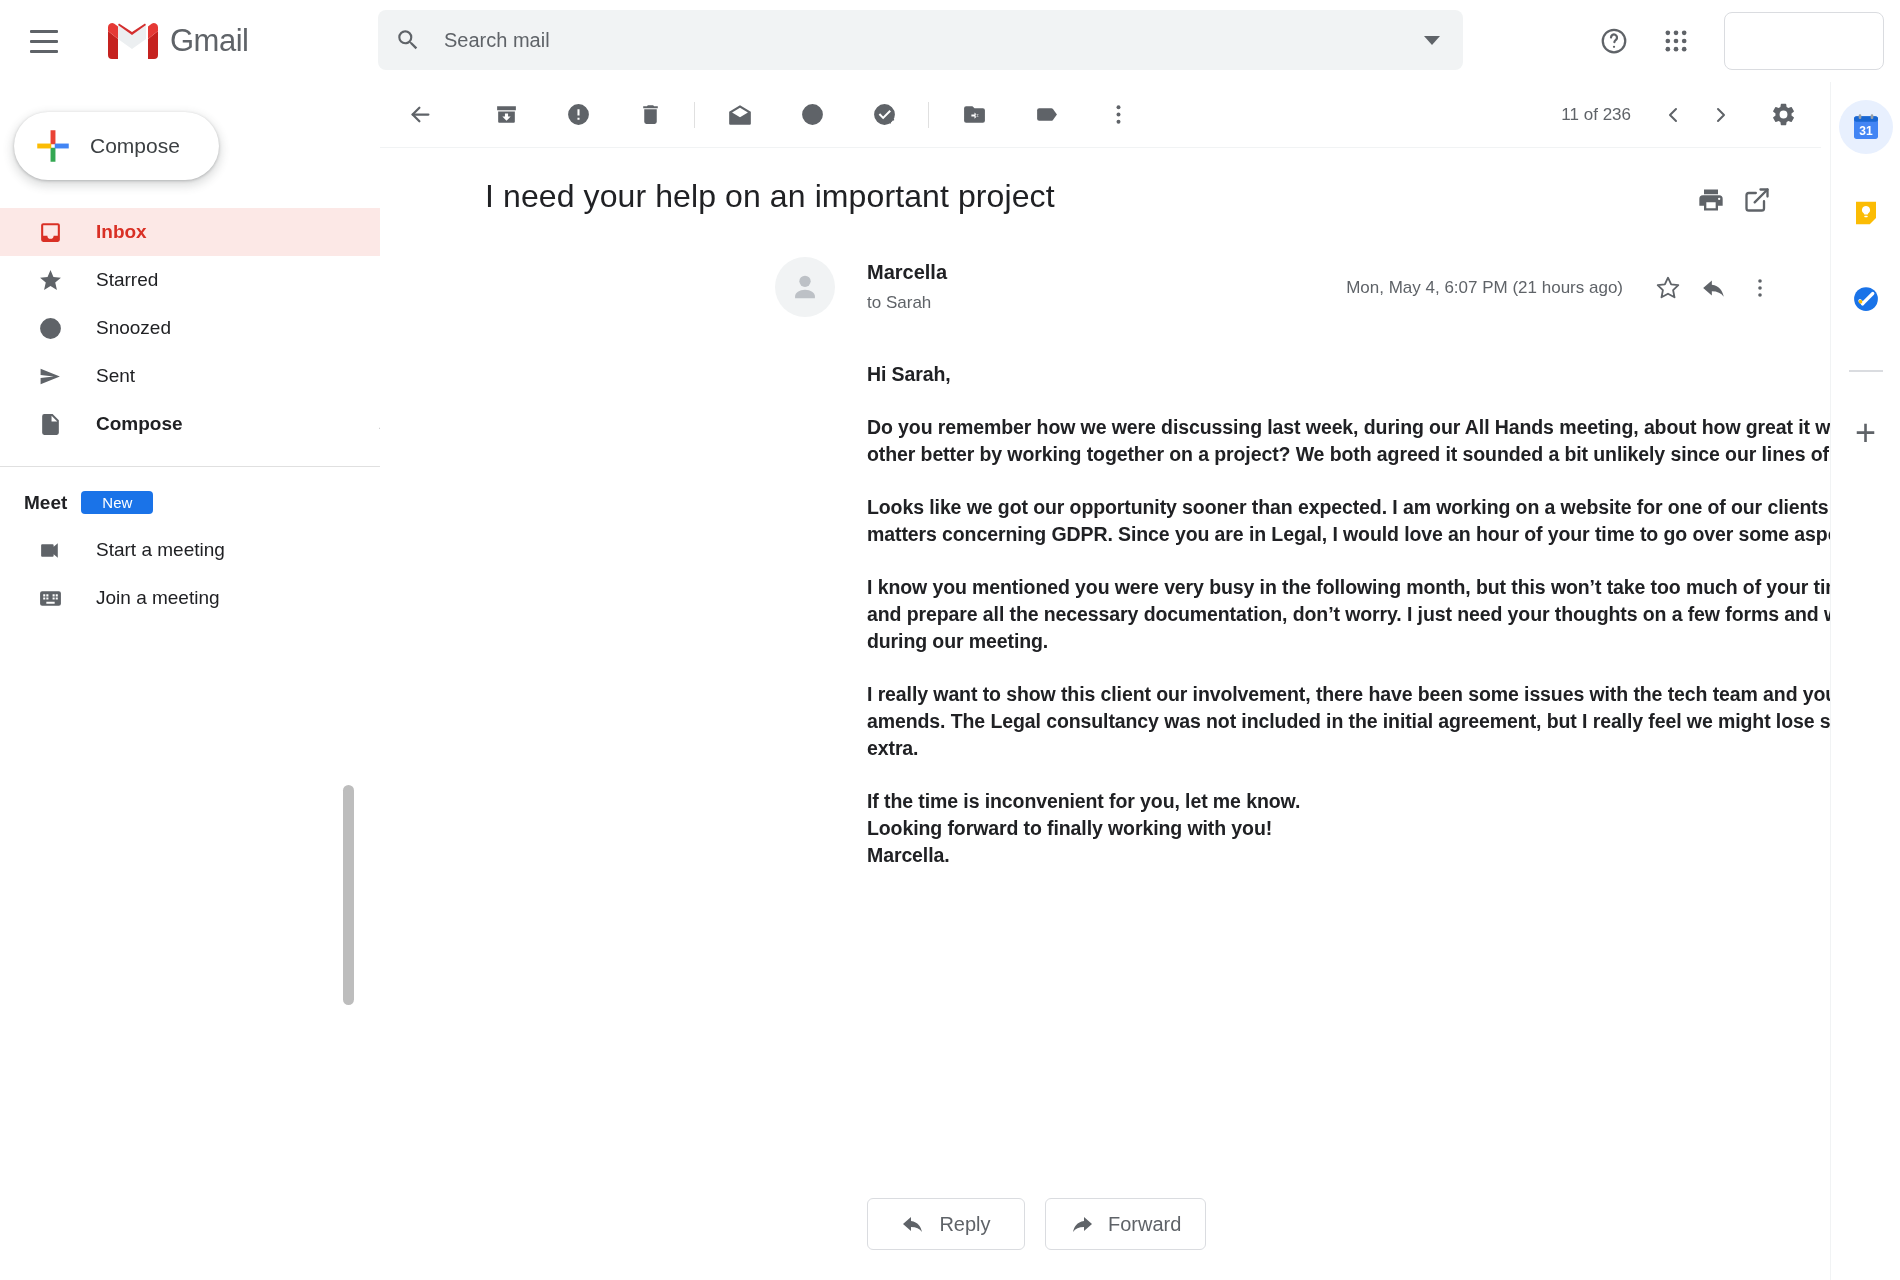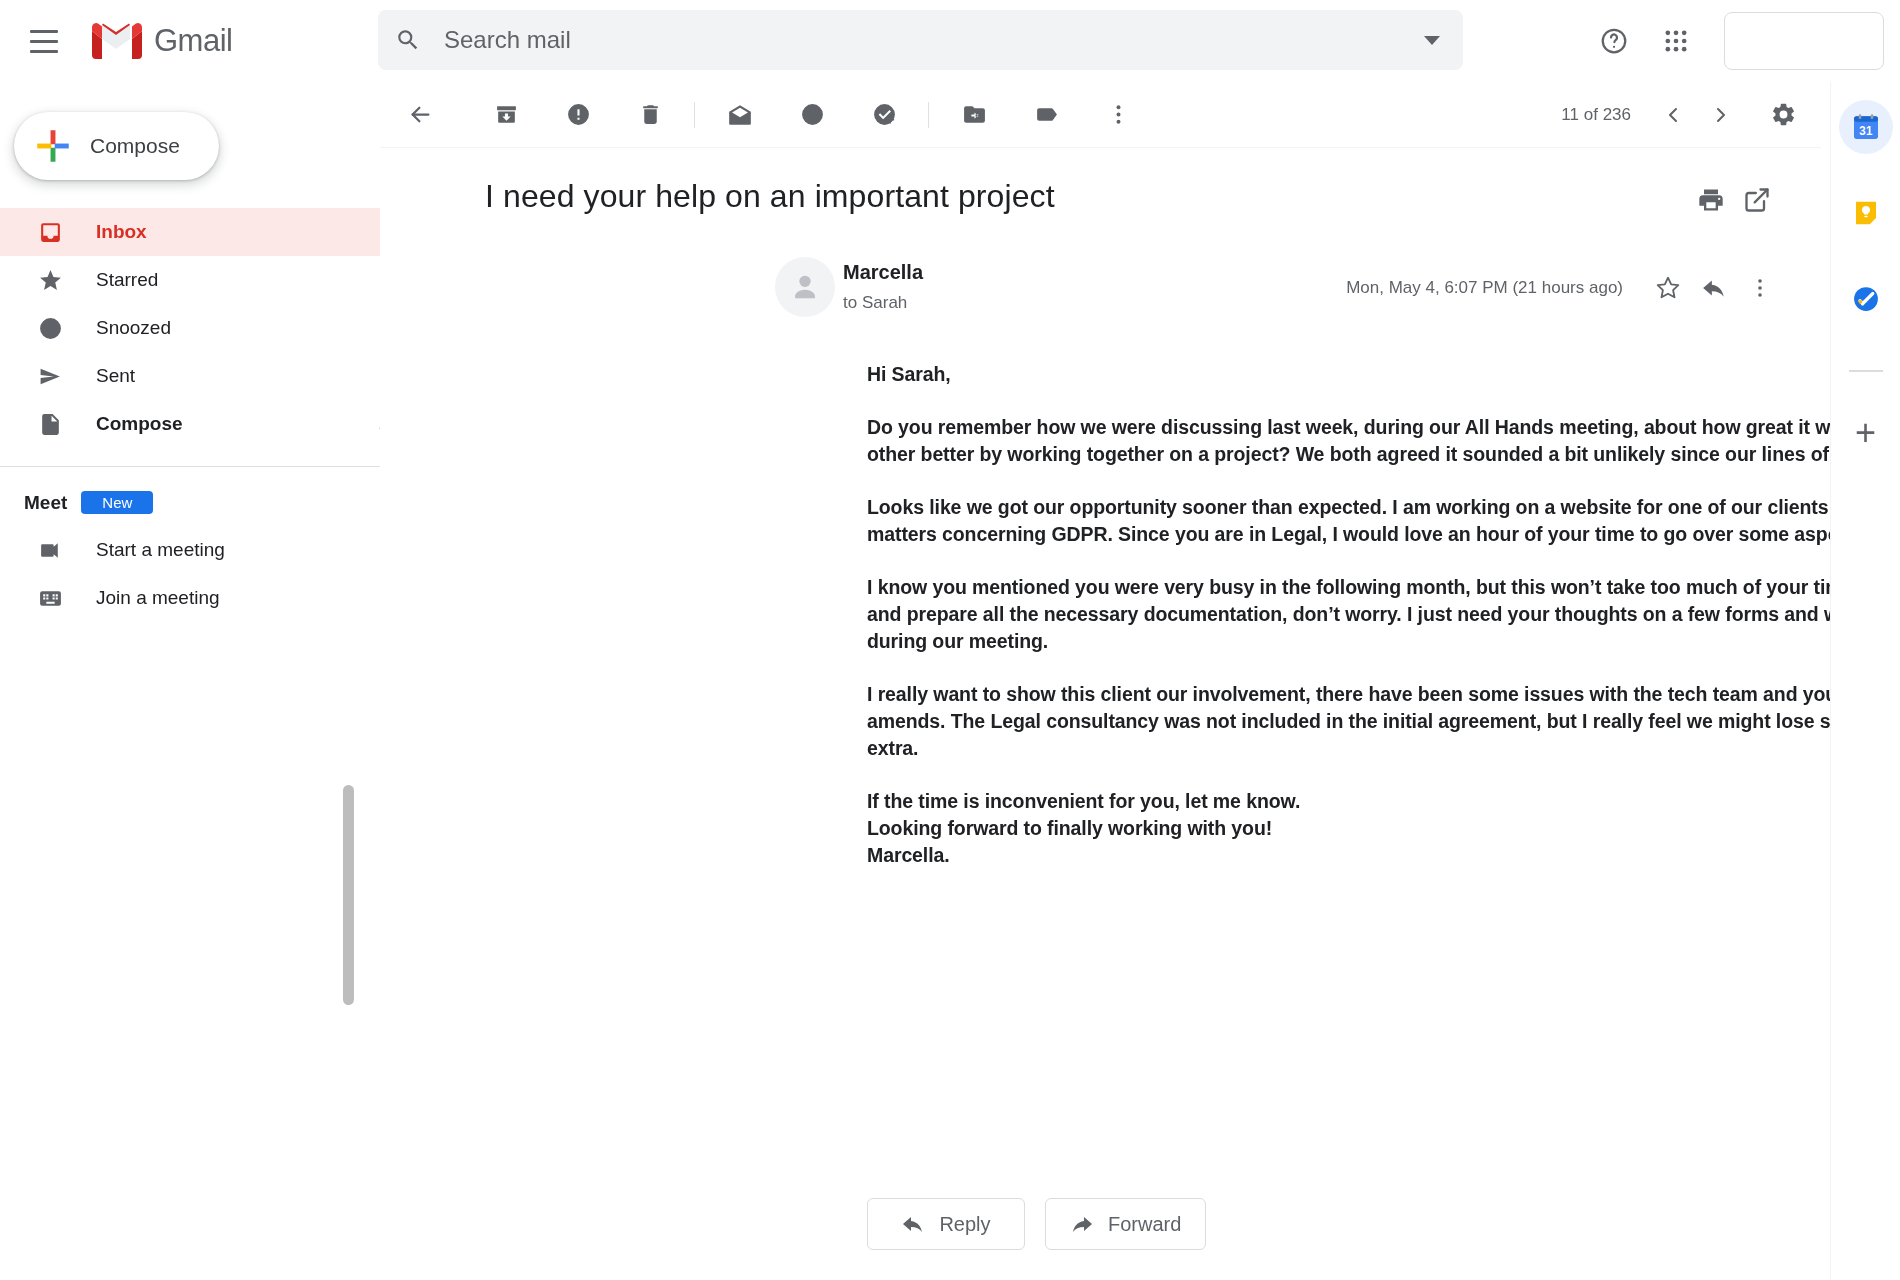--- a/index.html
+++ b/index.html
@@ -7,21 +7,21 @@
     width: 1900px; height: 1280px;
     font-family: "Liberation Sans", sans-serif;
     background: #ffffff;
     overflow: hidden;
   }
   body { position: relative; }
 
   
   .header {
     position: absolute; top: 0; left: 0; width: 1900px; height: 82px;
-    display: flex; align-items: center; background: #fff;
+    display: flex; align-items: center; background: #fff; gap: 16px;
   }
   .hamburger {
     width: 56px; height: 56px; margin-left: 16px;
     display: flex; flex-direction: column; justify-content: center;
     align-items: center; gap: 7px; cursor: pointer; border-radius: 50%;
   }
   .hamburger span { display: block; width: 28px; height: 3px; background: #5f6368; border-radius: 1px; }
 
   .brand { display: flex; align-items: center; margin-left: 18px; }
   .gmail-logo { width: 52px; height: 40px; }
@@ -35,21 +35,21 @@
     width: 1085px; height: 60px;
     background: #f1f3f4; border-radius: 8px;
     display: flex; align-items: center;
   }
   .search-icon-btn {
     width: 60px; height: 60px; display: flex; align-items: center;
     justify-content: center; cursor: pointer;
   }
   .search-input {
     flex: 1; border: none; outline: none; background: transparent;
-    font-size: 24px; color: #737373; font-family: "Liberation Sans", sans-serif;
+    font-size: 20px; color: #737373; font-family: "Liberation Sans", sans-serif;
     padding-left: 6px;
   }
   .search-input::placeholder { color: #5f6368; opacity: 1; }
   .search-options {
     width: 62px; height: 60px; display: flex; align-items: center;
     justify-content: center; cursor: pointer;
   }
   .caret-down {
     width: 0; height: 0; border-left: 8px solid transparent;
     border-right: 8px solid transparent; border-top: 9px solid #5f6368;
@@ -150,21 +150,21 @@
   }
 
   .msg-head {
     display: flex; align-items: flex-start; margin: 42px 0 0 0; position: relative;
   }
   .avatar-circle {
     width: 60px; height: 60px; border-radius: 50%; background: #f1f3f4;
     margin-left: 395px; display: flex; align-items: center; justify-content: center;
     flex-shrink: 0;
   }
-  .sender-block { margin-left: 8px; padding-top: 4px; }
+  .sender-block { margin-left: 32px; padding-top: 4px; }
   .sender-name { font-size: 20px; font-weight: bold; color: #202124; }
   .sender-to { font-size: 17px; color: #5f6368; margin-top: 9px; }
   .sender-to .to-word { color: #5f6368; }
   .msg-meta {
     position: absolute; right: 38px; top: 8px; display: flex; align-items: center;
   }
   .msg-date { font-size: 17px; color: #5f6368; margin-right: 22px; }
   .msg-icon {
     width: 46px; height: 46px; border-radius: 50%; display: flex;
     align-items: center; justify-content: center; cursor: pointer;

